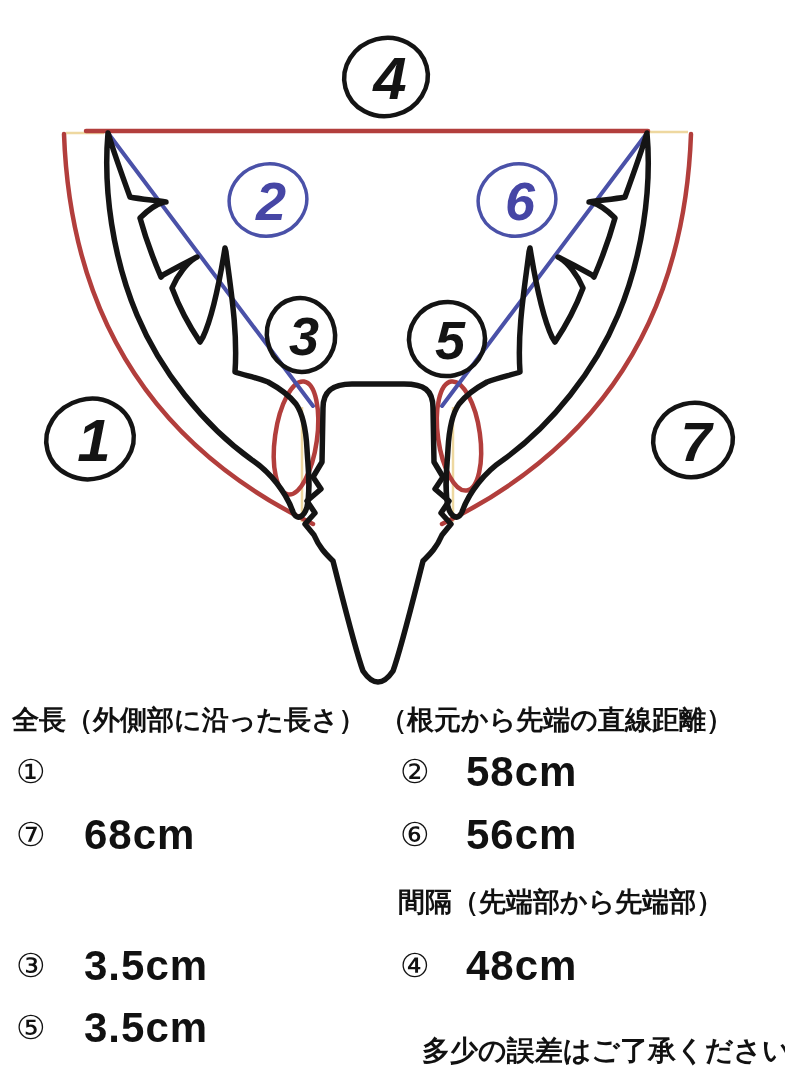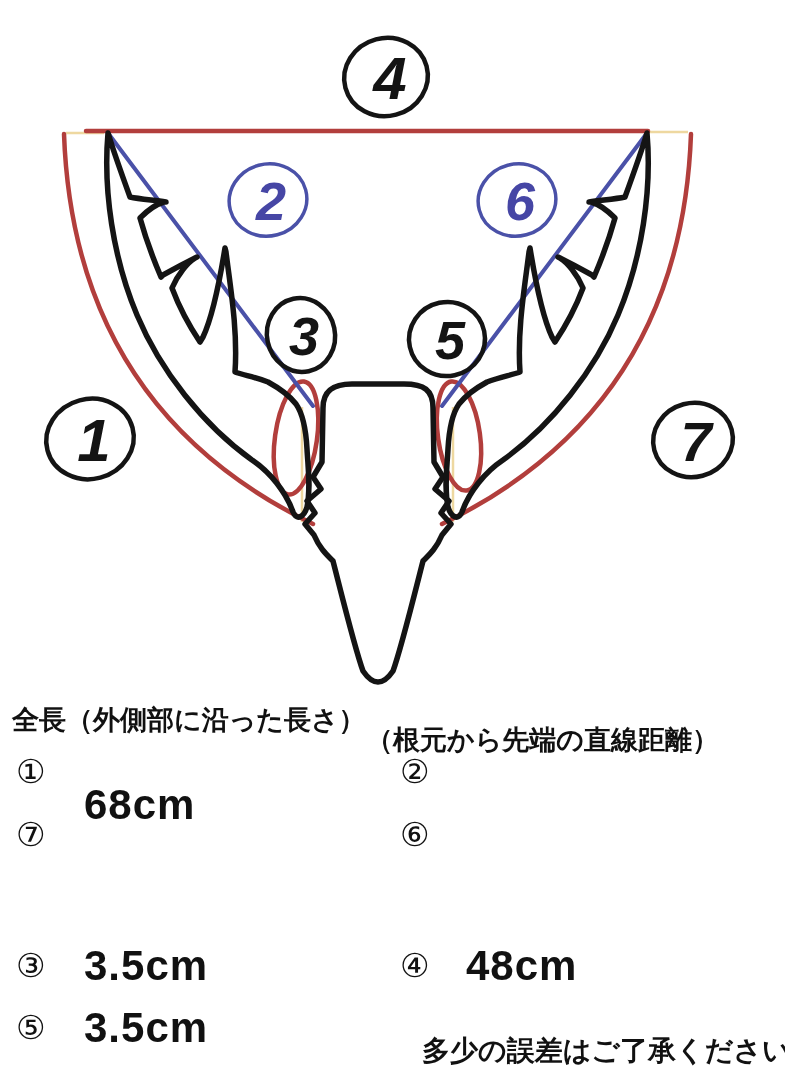--- a/index.html
+++ b/index.html
@@ -151,29 +151,32 @@
       <g>
         <ellipse cx="693" cy="440" rx="40" ry="37" transform="rotate(-15 693 440)" fill="none" stroke="#141414" stroke-width="4.5"></ellipse>
         <text class="lbl-num" x="696" y="441" font-size="56" fill="#141414" text-anchor="middle" dominant-baseline="central">7</text>
       </g>
     </g>
   </svg>
 
   <div class="txt sec-title" style="left:12px;top:702px;">全長（外側部に沿った長さ）</div>
   <div class="txt marker" style="left:16px;top:752px;">①</div>
   <div class="txt marker" style="left:16px;top:815px;">⑦</div>
-  <div class="txt value" style="left:84px;top:781px;">68cm</div>
+  <div class="txt value" style="left:84px;top:811px;">68cm</div>
 
-  <div class="txt sec-title" style="left:366px;top:702px;margin-top:20px;">（根元から先端の直線距離）</div>
+  <div class="txt sec-title" style="left:380px;top:702px;">（根元から先端の直線距離）</div>
   <div class="txt marker" style="left:400px;top:752px;">②</div>
+  <div class="txt value" style="left:466px;top:748px;">58cm</div>
   <div class="txt marker" style="left:400px;top:815px;">⑥</div>
+  <div class="txt value" style="left:466px;top:811px;">56cm</div>
 
   <div class="txt marker" style="left:16px;top:946px;">③</div>
   <div class="txt value" style="left:84px;top:942px;">3.5cm</div>
   <div class="txt marker" style="left:16px;top:1008px;">⑤</div>
   <div class="txt value" style="left:84px;top:1004px;">3.5cm</div>
 
+  <div class="txt sec-title" style="left:398px;top:884px;">間隔（先端部から先端部）</div>
   <div class="txt marker" style="left:400px;top:946px;">④</div>
   <div class="txt value" style="left:466px;top:942px;text-align:center;">48cm</div>
 
   <div class="txt note" style="left:422px;top:1032px;">多少の誤差はご了承ください。</div>
 
 </div>
 
 </body></html>

